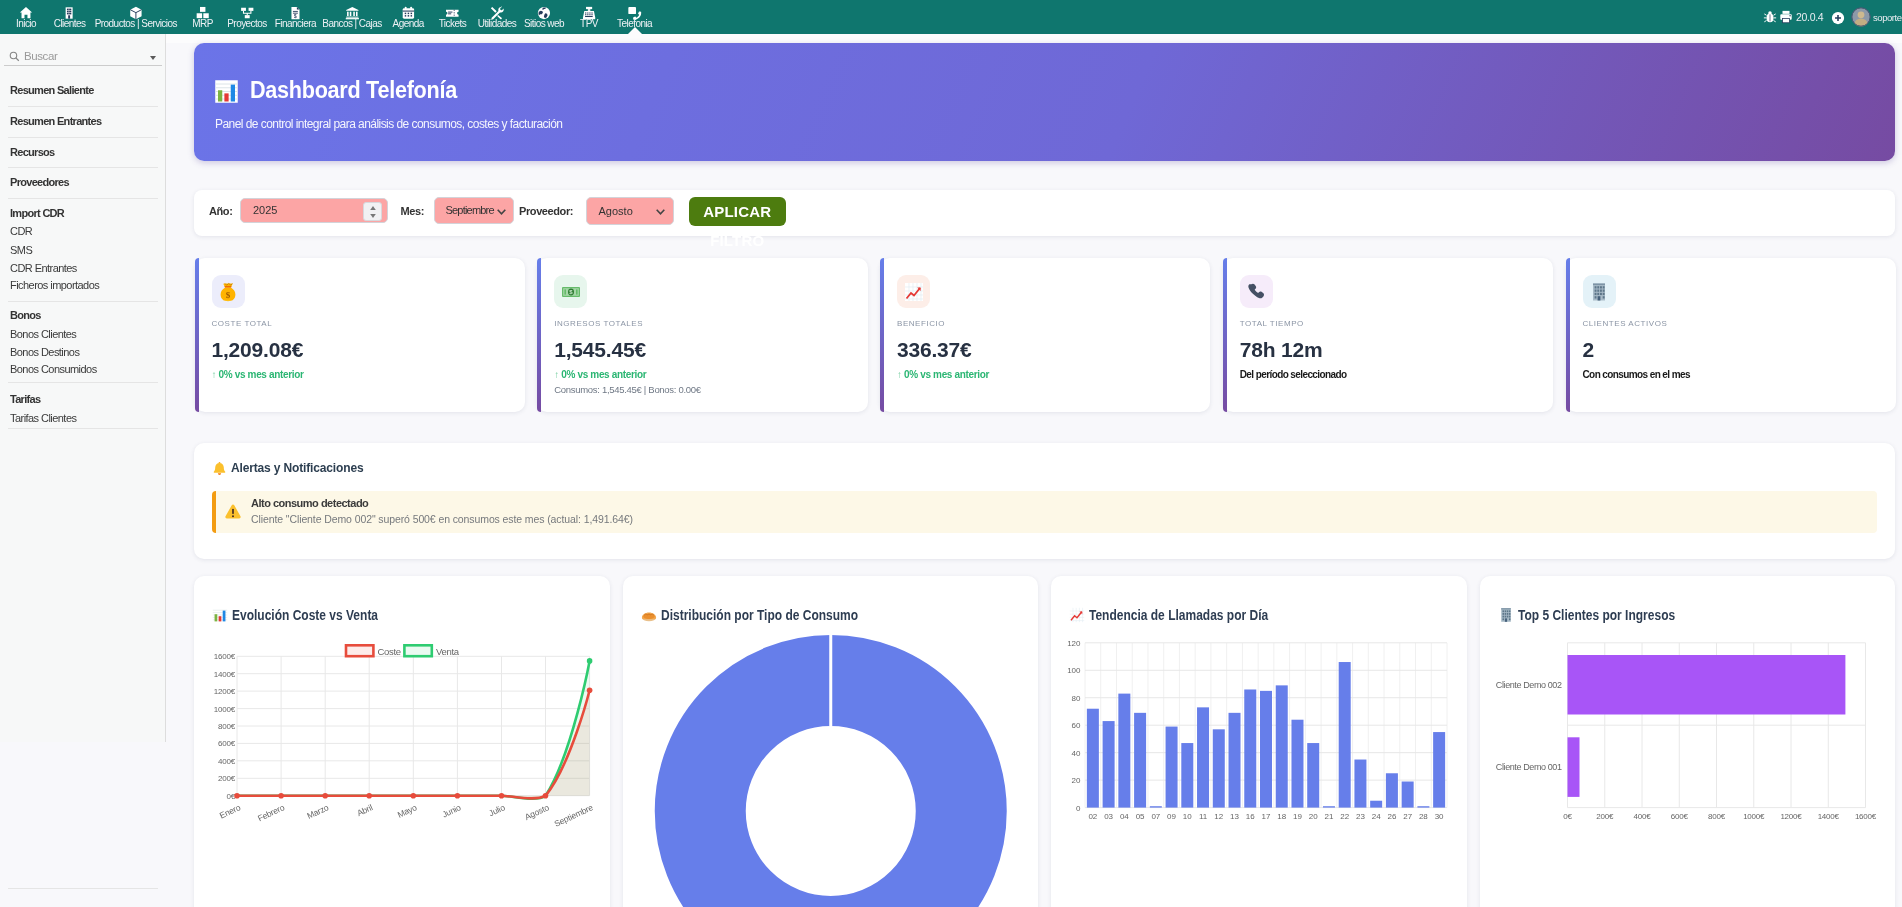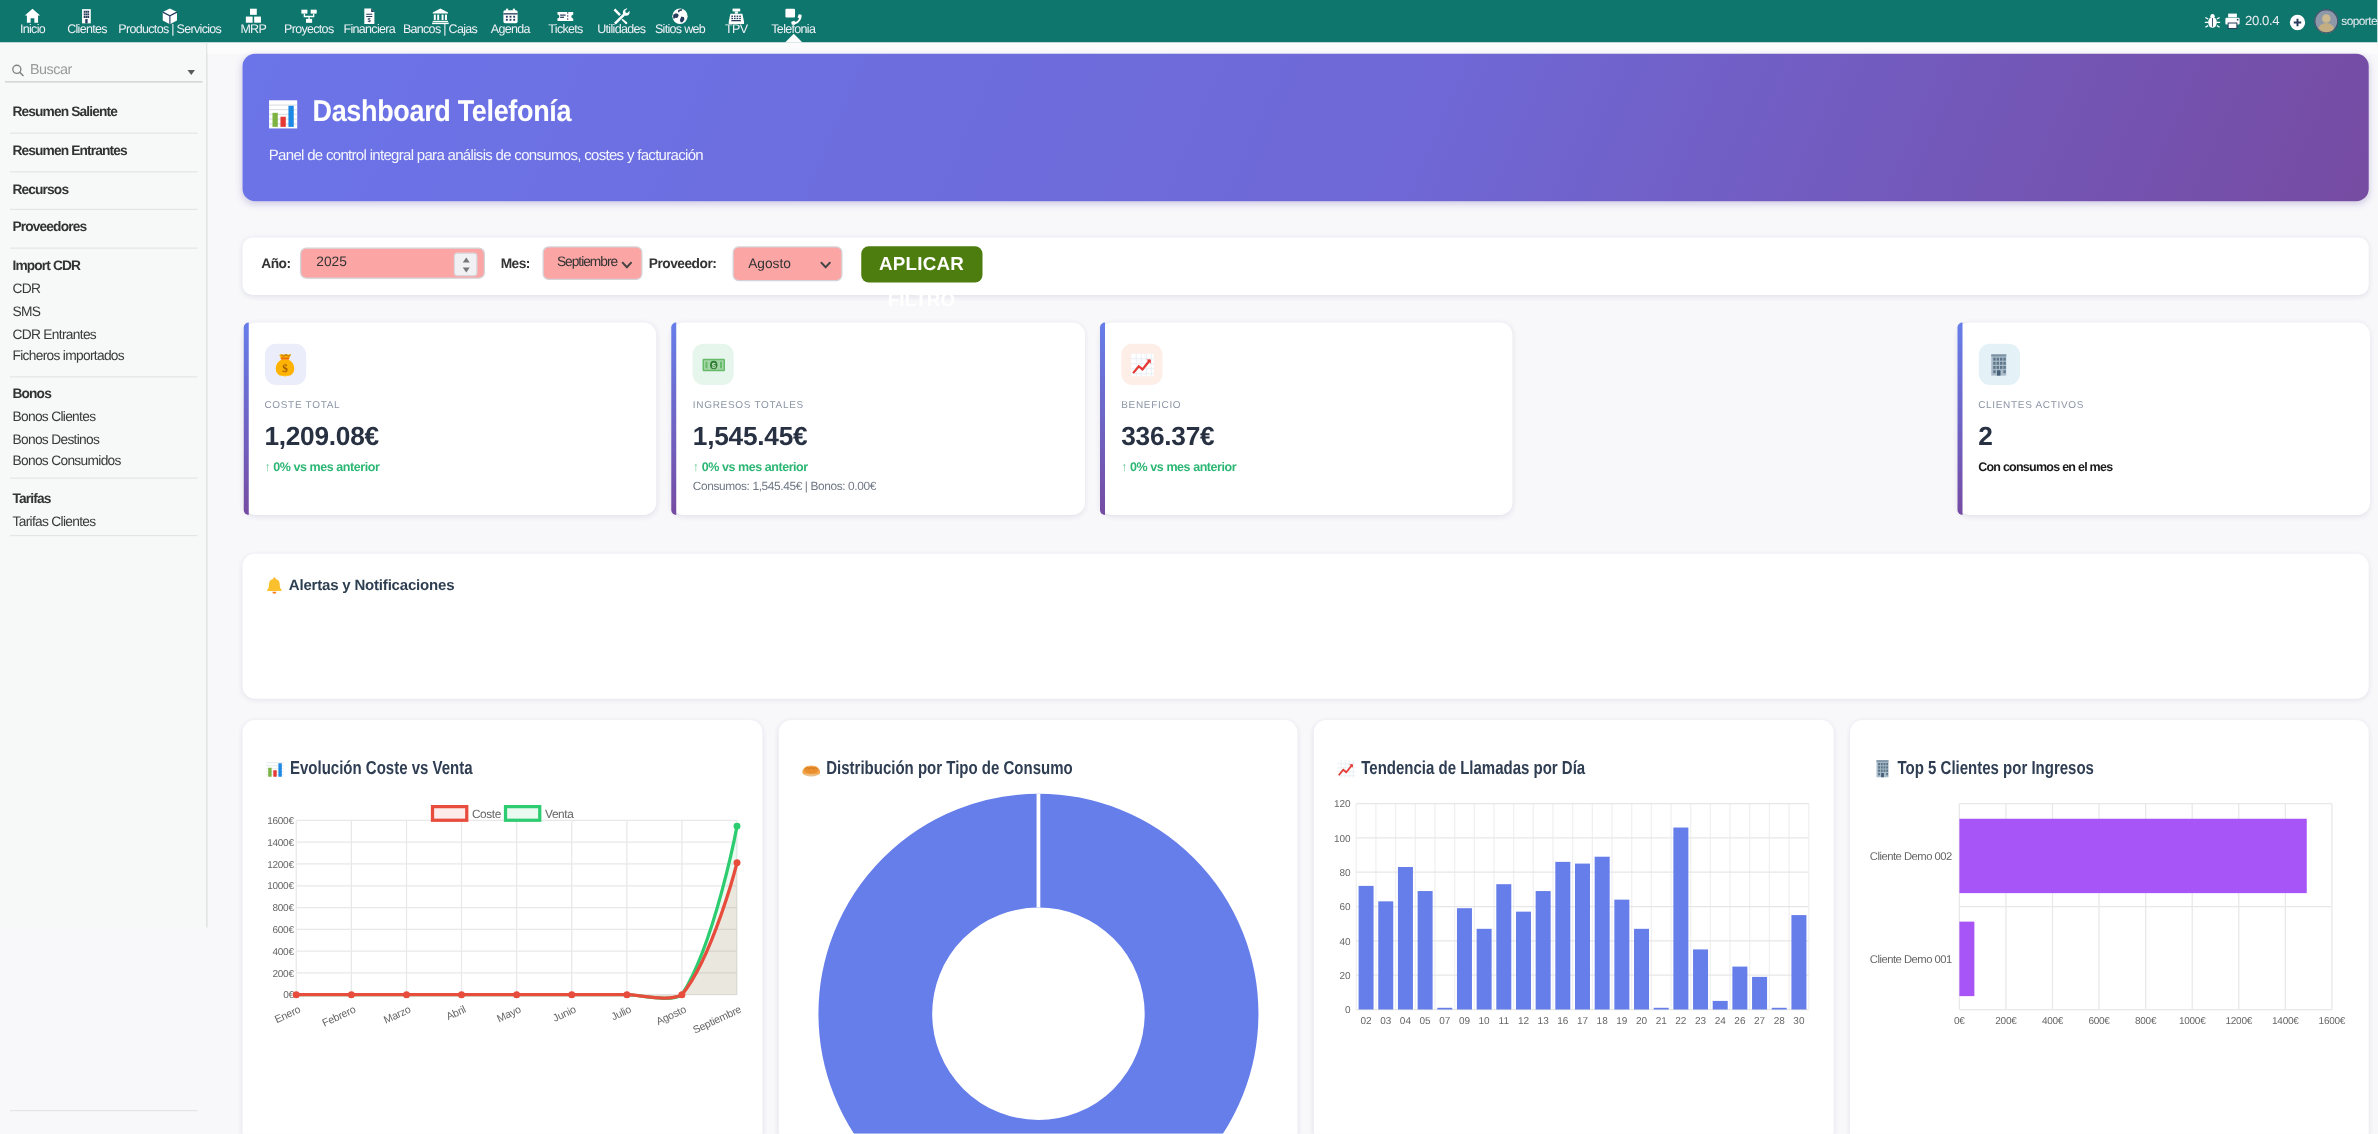--- a/index.html
+++ b/index.html
@@ -310,20 +310,31 @@
             <path d="M1 17h18"></path>
           </g>
           <path d="M2.5 16.5 7 11l3 2.5 6-7.5" stroke="#e53935" stroke-width="1.8" fill="none"></path>
           <path d="M13.2 5.6h3.4v3.4z" fill="#e53935"></path>
         </svg>
       </div>
 <div class="statlab">BENEFICIO</div>
 <div class="statval">336.37€</div>
 <div class="statgreen"><span style="font-weight:400;color:#6fcb9b">↑</span> 0% vs mes anterior</div>
 </div>
+<div class="card" style="left:1222.75px;top:258px;width:330.45px;height:154px">
+<div class="strip"></div>
+<div class="ibox" style="background:#f6ecfa">
+        <svg width="20" height="20" viewBox="0 0 20 20">
+          <path d="M5.3 2.3c1-.9 2.5-.8 3.3.2l1.1 1.4c.7.9.6 2.1-.2 2.9l-.8.8c.5 1.3 2.1 2.9 3.4 3.4l.8-.8c.8-.8 2-.9 2.9-.2l1.4 1.1c1 .8 1.1 2.3.2 3.3l-1 1c-.9.9-2.2 1.2-3.4.7-2.3-1-4.6-2.6-6.4-4.5C4.8 9.8 3.3 7.6 2.6 5.7c-.5-1.2-.2-2.5.7-3.4z" fill="#455064"></path>
+        </svg>
+      </div>
+<div class="statlab">TOTAL TIEMPO</div>
+<div class="statval">78h 12m</div>
+<div class="statsub">Del período seleccionado</div>
+</div>
 <div class="card" style="left:1565.5px;top:258px;width:330.45px;height:154px">
 <div class="strip"></div>
 <div class="ibox" style="background:#e4f2f8">
         <svg width="20" height="20" viewBox="0 0 20 20">
           <rect x="4" y="1.5" width="12" height="17" fill="#a9bbc8"></rect>
           <rect x="4" y="1.5" width="12" height="1.6" fill="#7d93a5"></rect>
           <rect x="5.6" y="4.2" width="1.9" height="2.3" fill="#5d7689"></rect>
           <rect x="5.6" y="7.5" width="1.9" height="2.3" fill="#5d7689"></rect>
           <rect x="5.6" y="10.8" width="1.9" height="2.3" fill="#5d7689"></rect>
           <rect x="8.3" y="4.2" width="1.9" height="2.3" fill="#5d7689"></rect>
@@ -344,20 +355,29 @@
 <div class="statval">2</div>
 <div class="statsub">Con consumos en el mes</div>
 </div>
 <div class="card" style="left:194px;top:443px;width:1701px;height:116px">
 <div class="abs" style="left:18px;top:18px"><svg width="15" height="15" viewBox="0 0 20 20">
           <rect x="8.8" y="1.2" width="2.4" height="2.4" rx="1.2" fill="#f9a825"></rect>
           <path d="M10 2.6c3.3 0 5.7 2.5 5.7 5.8 0 3.6.9 5 1.9 6 .4.4.2 1.2-.5 1.2H2.9c-.7 0-.9-.8-.5-1.2 1-1 1.9-2.4 1.9-6C4.3 5.1 6.7 2.6 10 2.6z" fill="#fbc02d"></path>
           <path d="M7.8 16.4h4.4a2.2 2.2 0 0 1-4.4 0z" fill="#f57f17"></path>
         </svg></div>
 <div class="abs" style="left:37px;top:18px;font-size:12px;font-weight:bold;color:#2c3e50;letter-spacing:-.15px;line-height:15px">Alertas y Notificaciones</div>
+<div class="abs" style="left:18px;top:48px;width:1665px;height:42px;background:#fdf8e7;border-left:4px solid #f39c12;border-radius:4px">
+<div class="abs" style="left:8px;top:12px"><svg width="18" height="18" viewBox="0 0 20 20">
+            <path d="M8.6 2.4c.6-1.1 2.2-1.1 2.8 0l6.9 12.4c.6 1.1-.2 2.4-1.4 2.4H3.1c-1.2 0-2-1.3-1.4-2.4z" fill="#fbc02d"></path>
+            <rect x="9.1" y="6.4" width="1.8" height="6" rx=".9" fill="#3e2723"></rect>
+            <circle cx="10" cy="14.6" r="1.1" fill="#3e2723"></circle>
+          </svg></div>
+<div class="abs" style="left:35px;top:6px;font-size:11px;font-weight:bold;color:#3b3b3b;letter-spacing:-.5px">Alto consumo detectado</div>
+<div class="abs" style="left:35px;top:21.5px;font-size:10.5px;color:#76797d;letter-spacing:-.1px">Cliente "Cliente Demo 002" superó 500€ en consumos este mes (actual: 1,491.64€)</div>
+</div>
     </div>
 <div class="card" style="left:194px;top:576px;width:415.5px;height:360px">
 <div class="abs" style="left:18px;top:31px"><svg width="16" height="16" viewBox="0 0 20 20">
           <rect x="1" y="1" width="18" height="18" fill="#fff"></rect>
           <g stroke="#dce4e8" stroke-width=".8">
             <path d="M1 4h18"></path>
             <path d="M1 7h18"></path>
             <path d="M1 10h18"></path>
             <path d="M1 13h18"></path>
             <path d="M1 16h18"></path>

